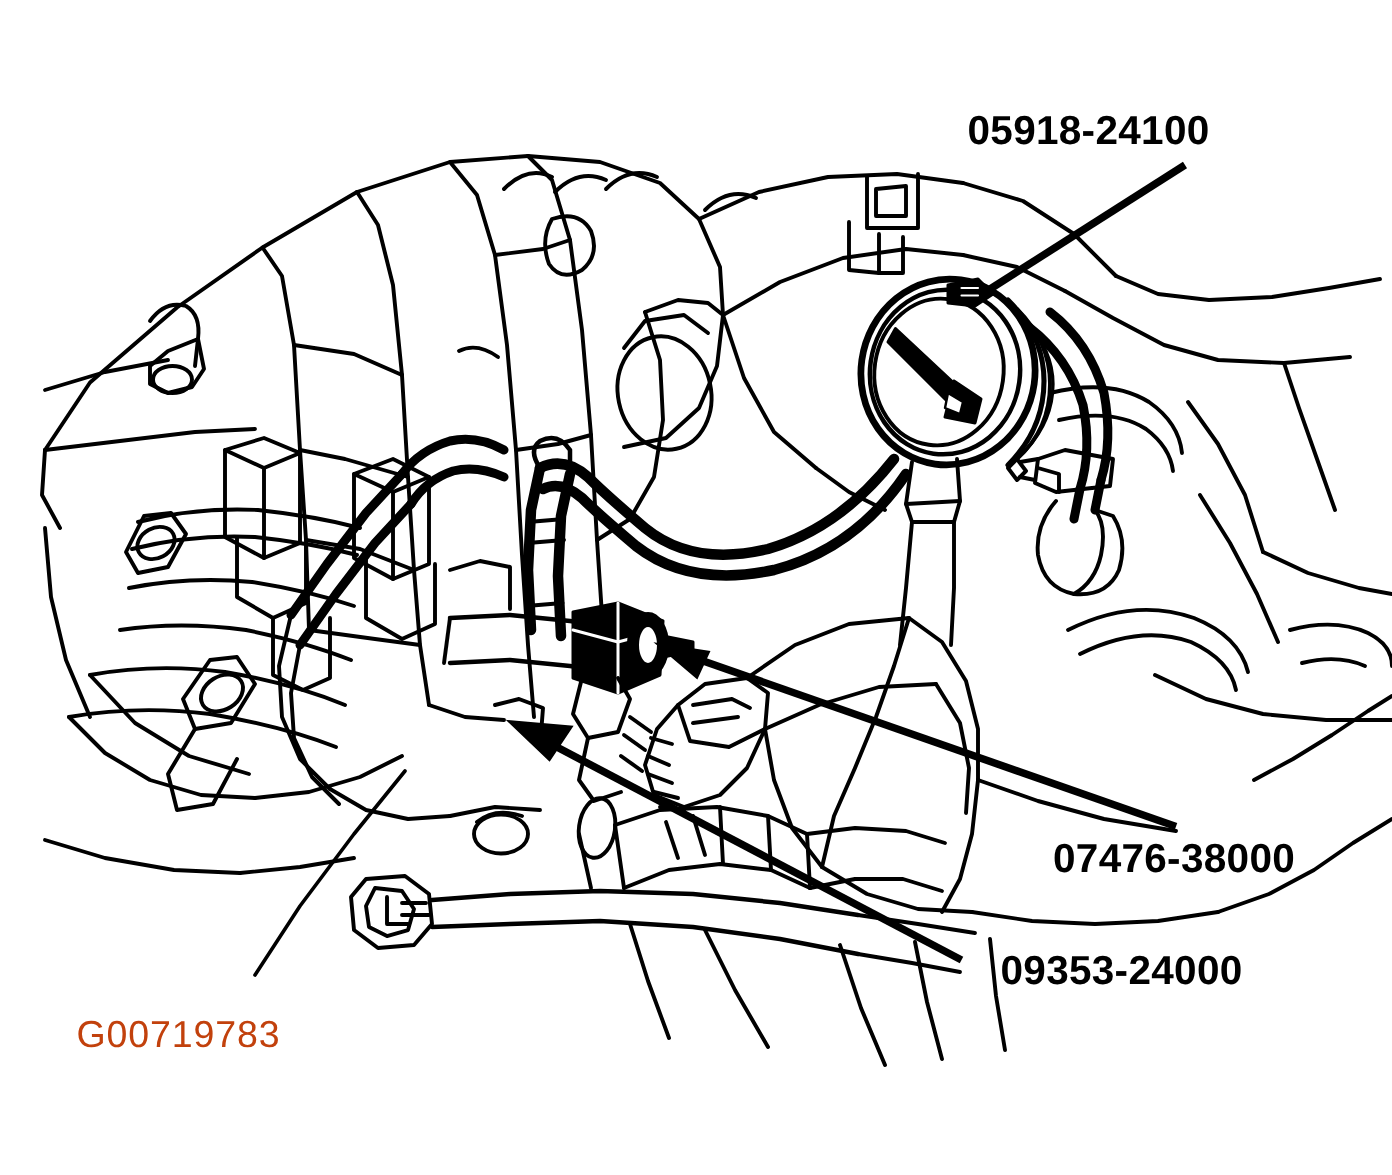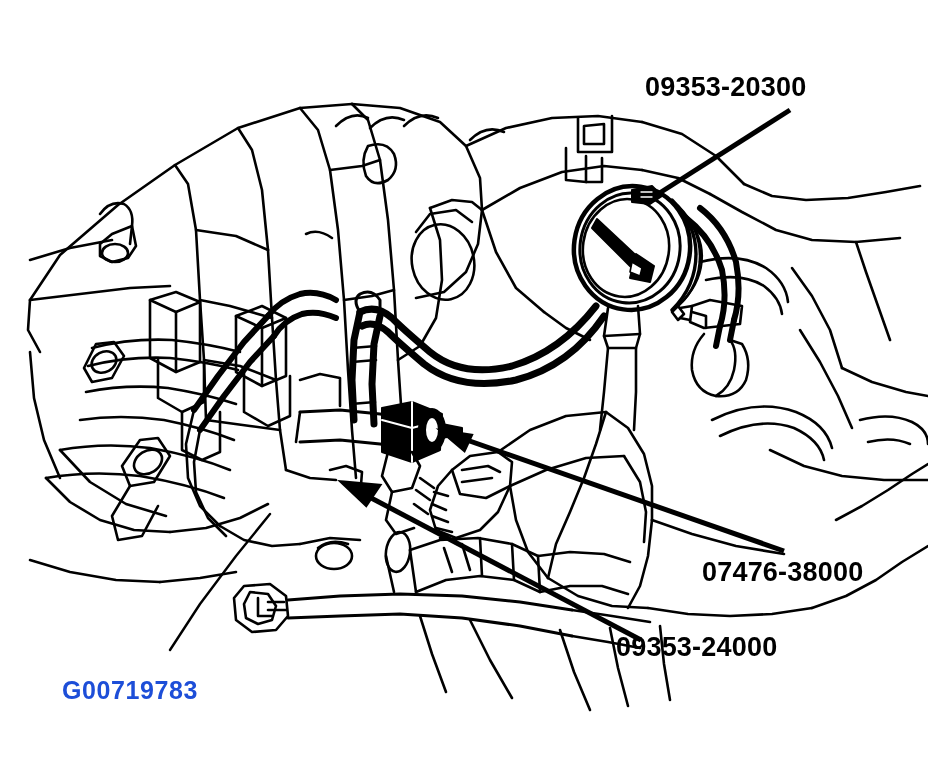--- a/index.html
+++ b/index.html
@@ -31,30 +31,30 @@
     font-family: "Liberation Sans", sans-serif;
     font-weight: bold;
     font-size: 27px;
     letter-spacing: 0.2px;
     color: #000000;
     white-space: nowrap;
     line-height: 1;
   }
   #label-24100 { left: 645px; top: 74px; }
   #label-38000 { left: 702px; top: 559px; }
-  #label-24000 { left: 616px; top: 634px; }
+  #label-24000 { left: 667px; top: 634px; }
   #figure-caption {
     position: absolute;
-    left: 62px;
+    left: 51px;
     top: 678px;
     font-family: "Liberation Sans", sans-serif;
-    font-weight: bold;
+    font-weight: normal;
     font-size: 25px;
     letter-spacing: 0.6px;
-    color: #1d4ed8;
+    color: #c2410c;
     white-space: nowrap;
     line-height: 1;
   }
 </style>
 </head>
 <body>
 
 <div id="figure-root">
 
   <svg id="line-art" viewBox="0 0 928 783" xmlns="http://www.w3.org/2000/svg">
@@ -301,21 +301,21 @@
       <line x1="790" y1="110" x2="658" y2="194"></line>
 
       <line x1="784" y1="551" x2="444" y2="432"></line>
       <polygon points="444,432 470,436 464,449"></polygon>
 
       <line x1="641" y1="640" x2="356" y2="490"></line>
       <polygon points="344,483 378,486 366,504"></polygon>
     </g>
   </svg>
 
-  <div class="callout-label" id="label-24100">09353-20300</div>
+  <div class="callout-label" id="label-24100">05918-24100</div>
 
   <div class="callout-label" id="label-38000">07476-38000</div>
 
   <div class="callout-label" id="label-24000">09353-24000</div>
 
   <div id="figure-caption">G00719783</div>
 
 </div>
 
 </body></html>

